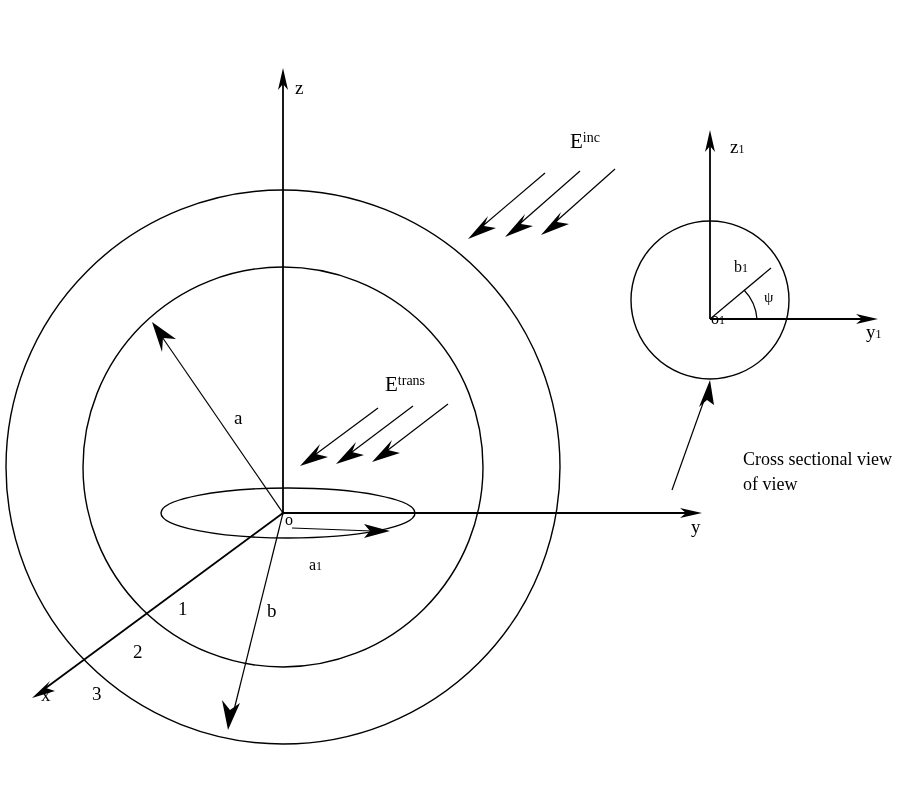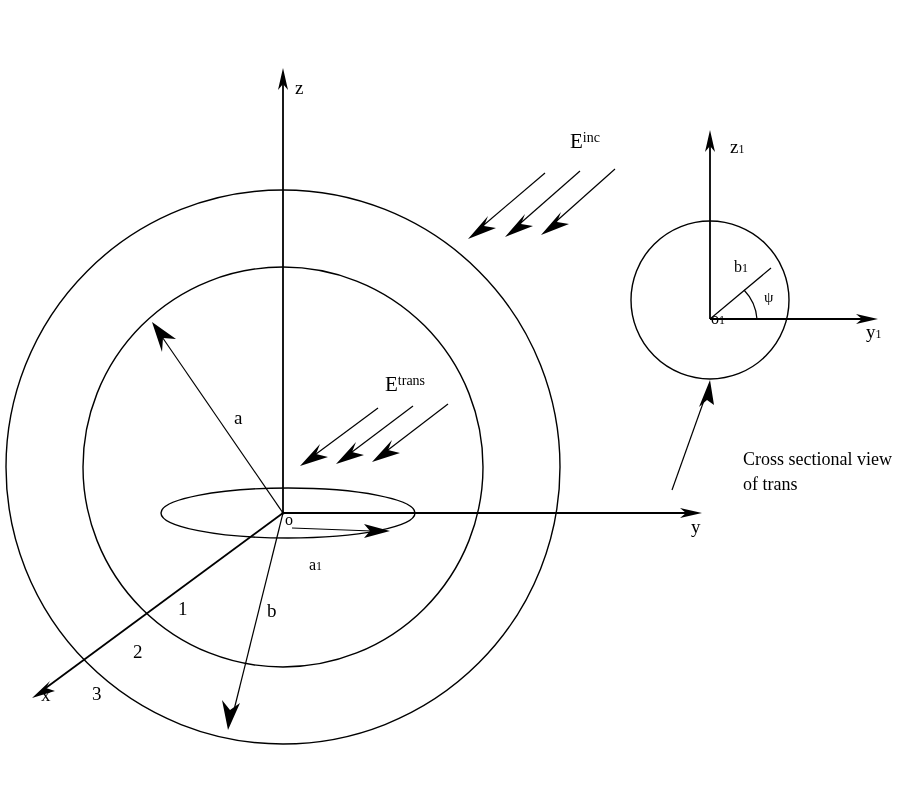--- a/index.html
+++ b/index.html
@@ -210,16 +210,16 @@
   <div style="position:absolute; left:734px; top:258px;">
     <span class="lbl-small">b</span><span class="sub">1</span>
   </div>
 
   <div style="position:absolute; left:764px; top:288px;">
     <span class="psi">ψ</span>
   </div>
 
   <div style="position:absolute; left:703px; top:447px; line-height:25px;margin-left:40px;">
     <div class="caption">Cross sectional view</div>
-    <div class="caption">of trans</div>
+    <div class="caption">of view</div>
   </div>
 
 </div>
 
 </body></html>

